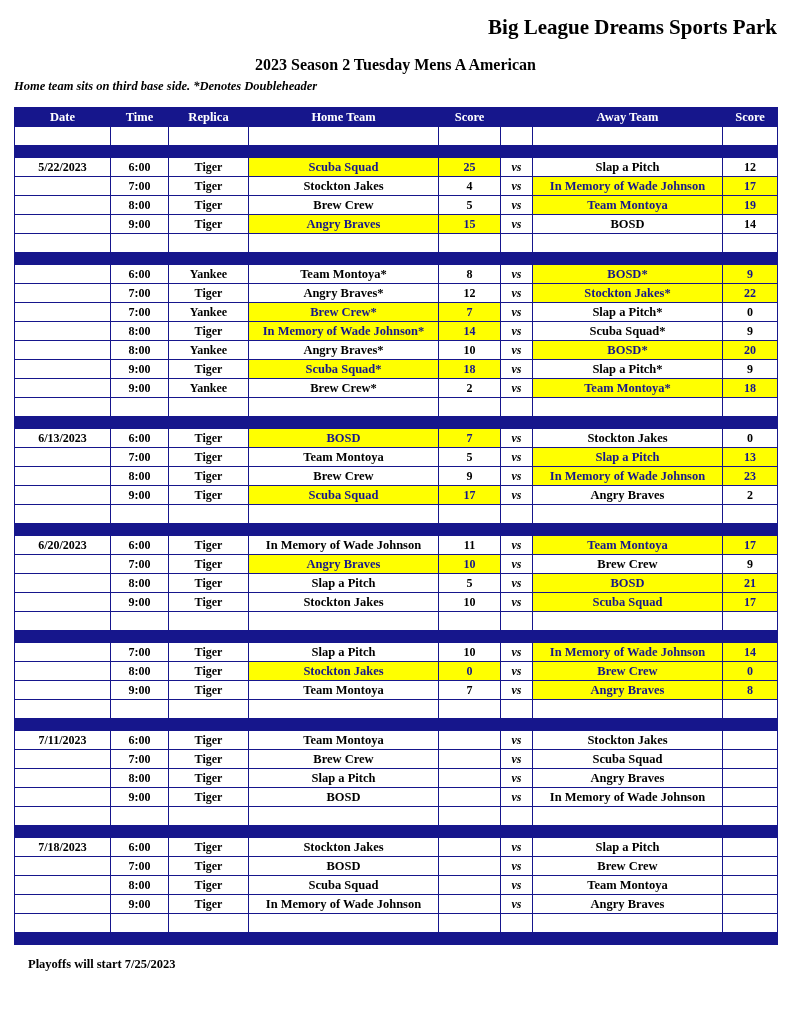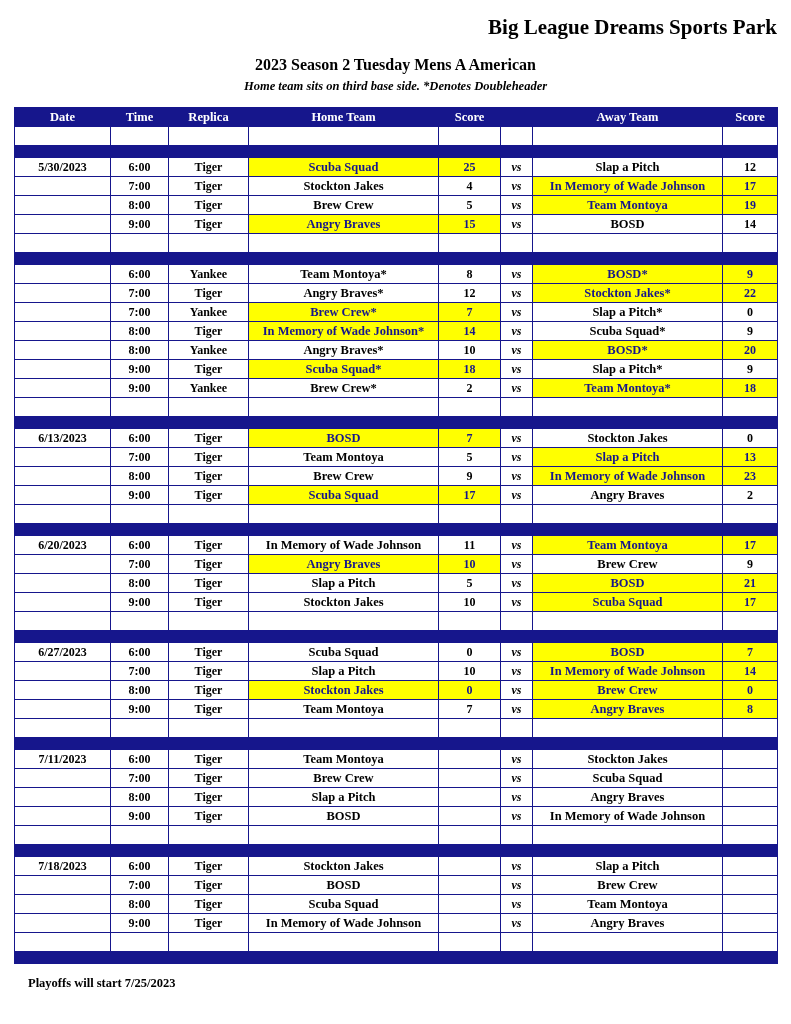--- a/index.html
+++ b/index.html
@@ -28,21 +28,20 @@
     margin: 4px 0 0 0;
   }
   .subtitle {
     text-align: center;
     font-weight: bold;
     font-size: 16px;
     line-height: 22px;
     margin: 14px 0 0 0;
   }
   .note {
-    text-align: center;
     font-weight: bold;
     font-style: italic;
     font-size: 12.5px;
     line-height: 18px;
     margin: 1px 0 5px 0;
   }
   table.sched {
     border-collapse: collapse;
     table-layout: fixed;
     width: 763px;
@@ -155,21 +154,21 @@
           <td></td>
           <td></td>
           <td></td>
           <td></td>
           <td></td>
           <td></td>
           <td></td>
           <td></td>
         </tr>
         <tr>
-          <td class="plain">5/30/2023</td>
+          <td class="plain">5/22/2023</td>
           <td class="plain">6:00</td>
           <td class="plain">Tiger</td>
           <td class="hl team">Scuba Squad</td>
           <td class="hl">25</td>
           <td class="plain vs">vs</td>
           <td class="plain team">Slap a Pitch</td>
           <td class="plain">12</td>
         </tr>
         <tr>
           <td class="plain"></td>
@@ -423,30 +422,20 @@
         </tr>
         <tr class="sep">
           <td></td>
           <td></td>
           <td></td>
           <td></td>
           <td></td>
           <td></td>
           <td></td>
           <td></td>
-        </tr>
-        <tr>
-          <td class="plain">6/27/2023</td>
-          <td class="plain">6:00</td>
-          <td class="plain">Tiger</td>
-          <td class="plain team">Scuba Squad</td>
-          <td class="plain">0</td>
-          <td class="plain vs">vs</td>
-          <td class="hl team">BOSD</td>
-          <td class="hl">7</td>
         </tr>
         <tr>
           <td class="plain"></td>
           <td class="plain">7:00</td>
           <td class="plain">Tiger</td>
           <td class="plain team">Slap a Pitch</td>
           <td class="plain">10</td>
           <td class="plain vs">vs</td>
           <td class="hl team">In Memory of Wade Johnson</td>
           <td class="hl">14</td>

